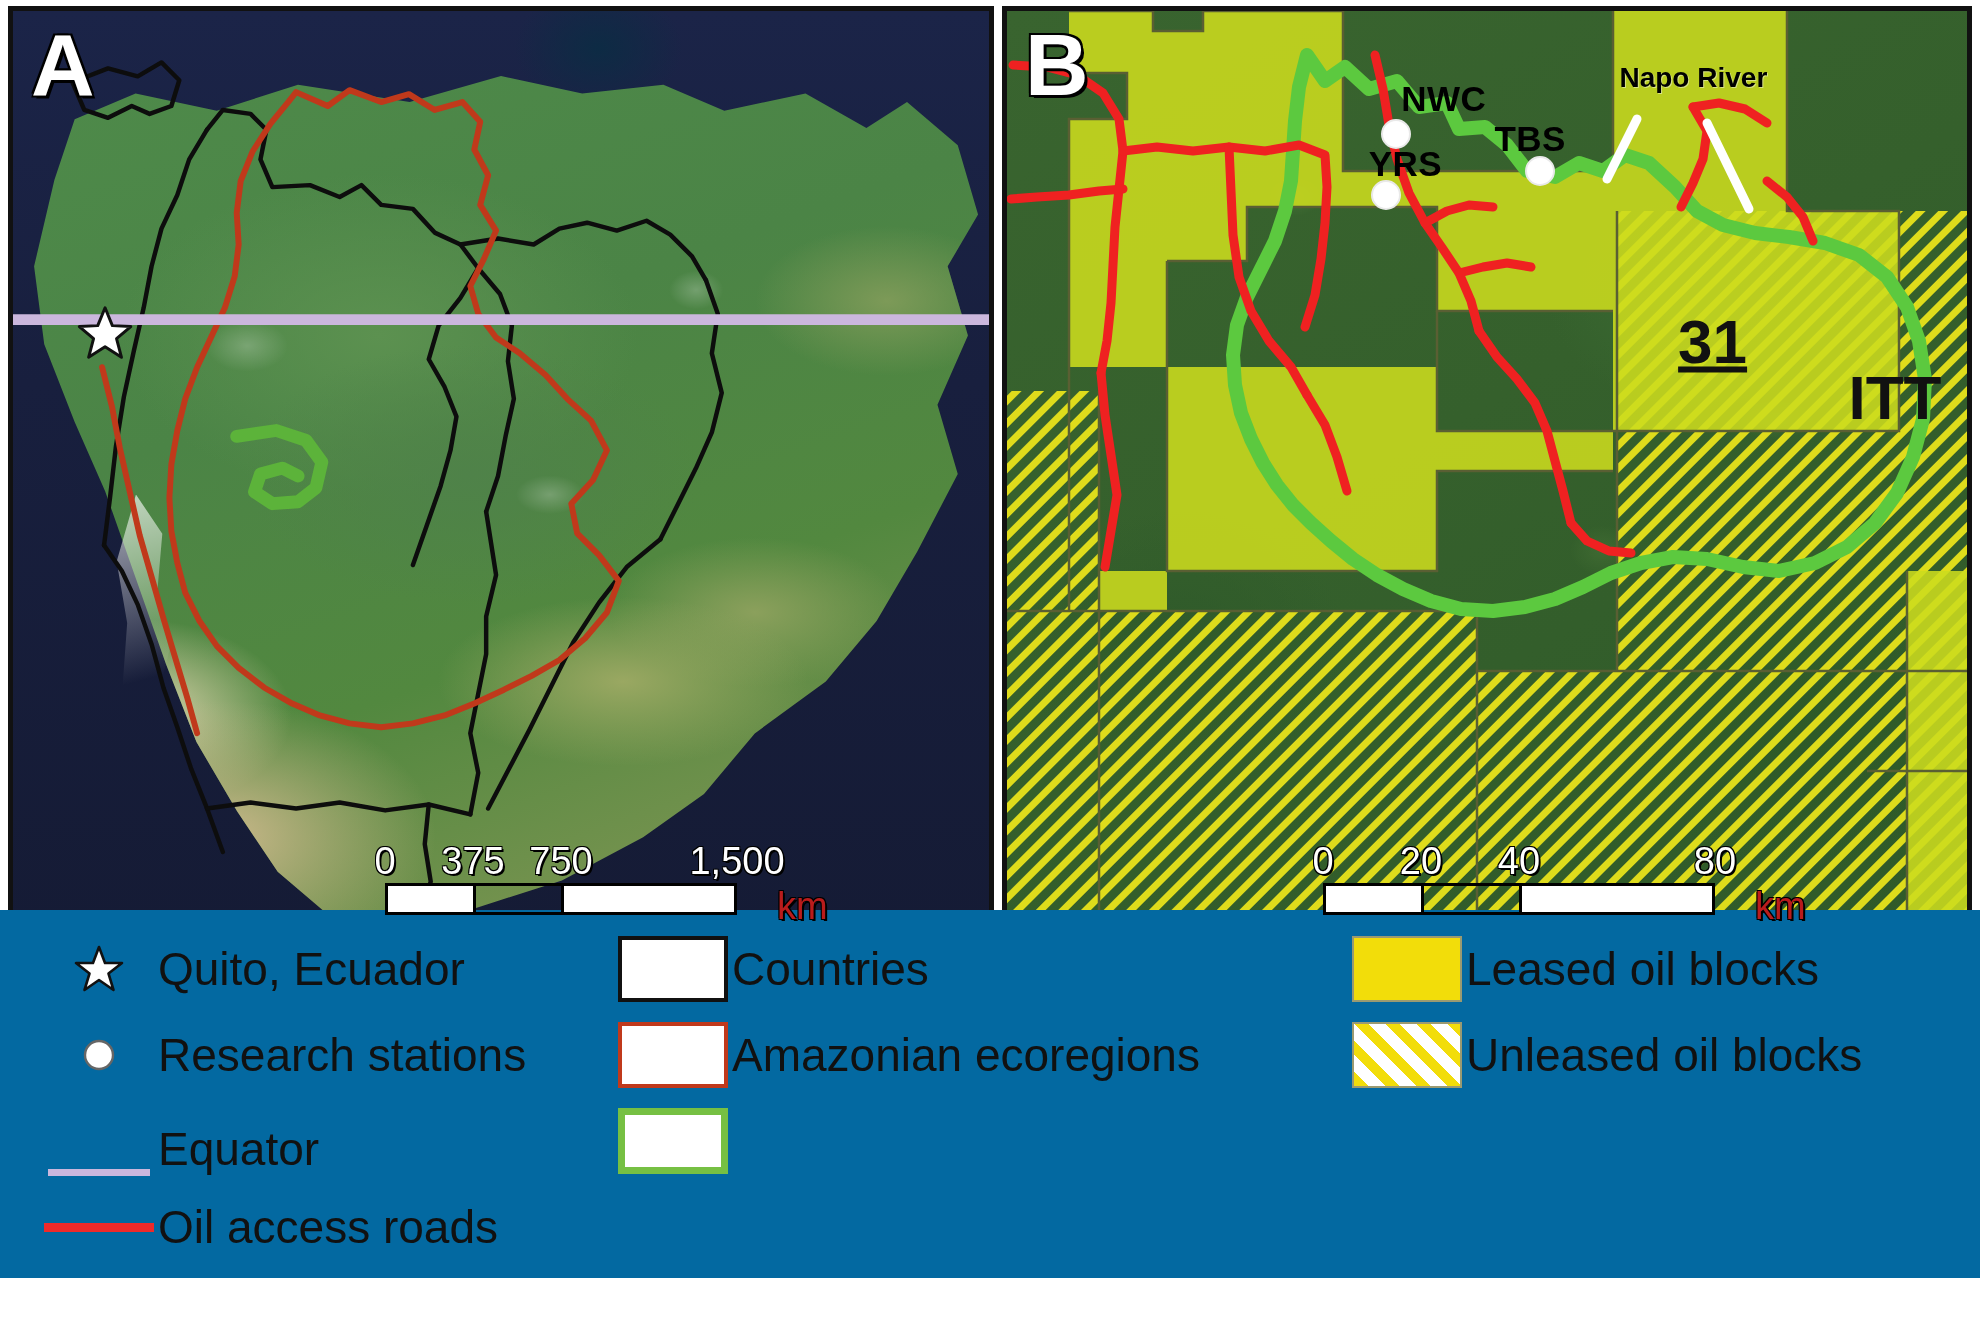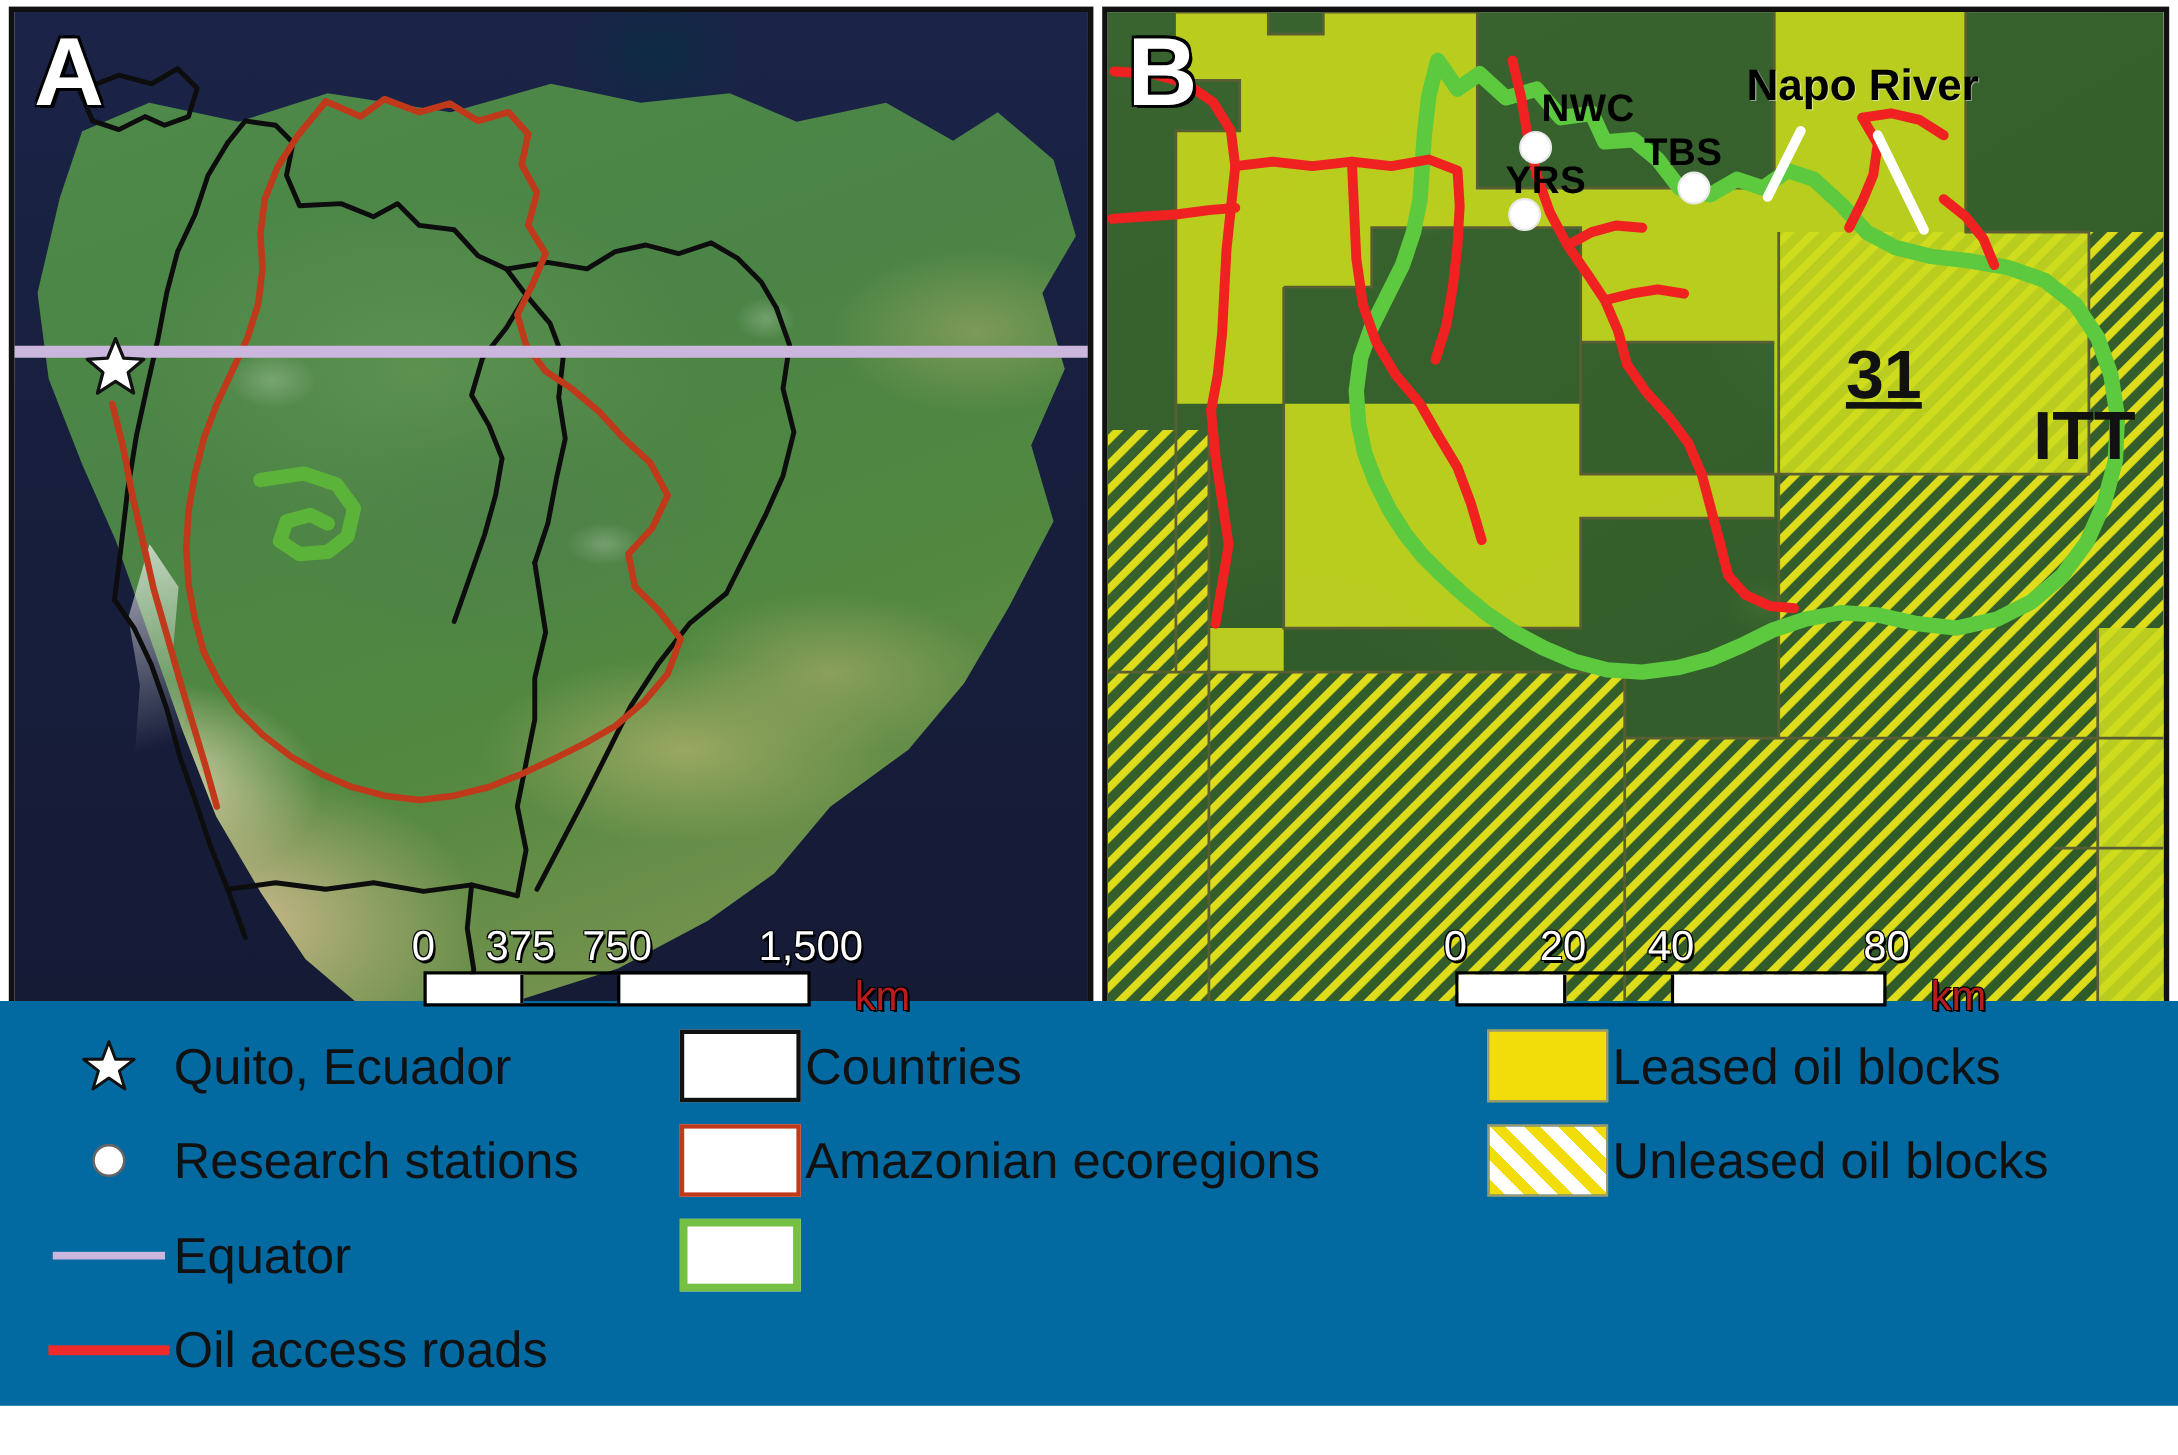--- a/index.html
+++ b/index.html
@@ -62,21 +62,21 @@
 
   svg.ov{position:absolute;inset:0;width:100%;height:100%;pointer-events:none;}
 
   
   .station{position:absolute;width:26px;height:26px;border-radius:50%;background:#fff;
       border:2px solid #e9e9e9;transform:translate(-50%,-50%);z-index:22;}
   .mlabel{position:absolute;font-size:35px;font-weight:bold;color:#000;z-index:23;
       white-space:nowrap;transform:translate(-50%,-50%);letter-spacing:.5px;}
   .blockNum{position:absolute;font-size:62px;font-weight:bold;color:#111;z-index:23;
       transform:translate(-50%,-50%);}
-  .riverLbl{position:absolute;font-size:40px;font-weight:bold;color:#000;z-index:24;
+  .riverLbl{position:absolute;font-size:28px;font-weight:bold;color:#000;z-index:24;
       white-space:nowrap;transform:translate(-50%,-50%);
       text-shadow:1px 1px 0 rgba(255,255,255,.45);}
 
   
   .sbar{position:absolute;z-index:30;}
   .sbar .nums{position:relative;height:46px;}
   .sbar .nums span{position:absolute;bottom:0;font-size:38px;color:#fff;font-weight:normal;
       transform:translateX(-50%);text-shadow:2px 2px 0 #000,-1px -1px 0 #000,1px -1px 0 #000,-1px 1px 0 #000;}
   .sbar .bar{display:flex;height:26px;border:3px solid #000;box-sizing:content-box;}
   .sbar .seg{height:100%;border-right:3px solid #000;}
@@ -303,21 +303,21 @@
 
       <div class="lrow" style="left:0;top:110px;text-align:center;">
         <div class="sym">
           <svg width="40" height="40" viewBox="0 0 40 40">
             <circle cx="20" cy="20" r="14" fill="#fff" stroke="#666" stroke-width="2.4"></circle>
           </svg>
         </div>
         <div class="ltxt">Research stations</div>
       </div>
 
-      <div class="lrow" style="left:0;top:196px;">
+      <div class="lrow" style="left:0;top:196px;align-items:flex-end;">
         <div class="sym">
           <div class="line-eq"></div>
         </div>
         <div class="ltxt">Equator</div>
       </div>
 
       <div class="lrow" style="left:0;top:282px;">
         <div class="sym">
           <div class="line-road"></div>
         </div>

